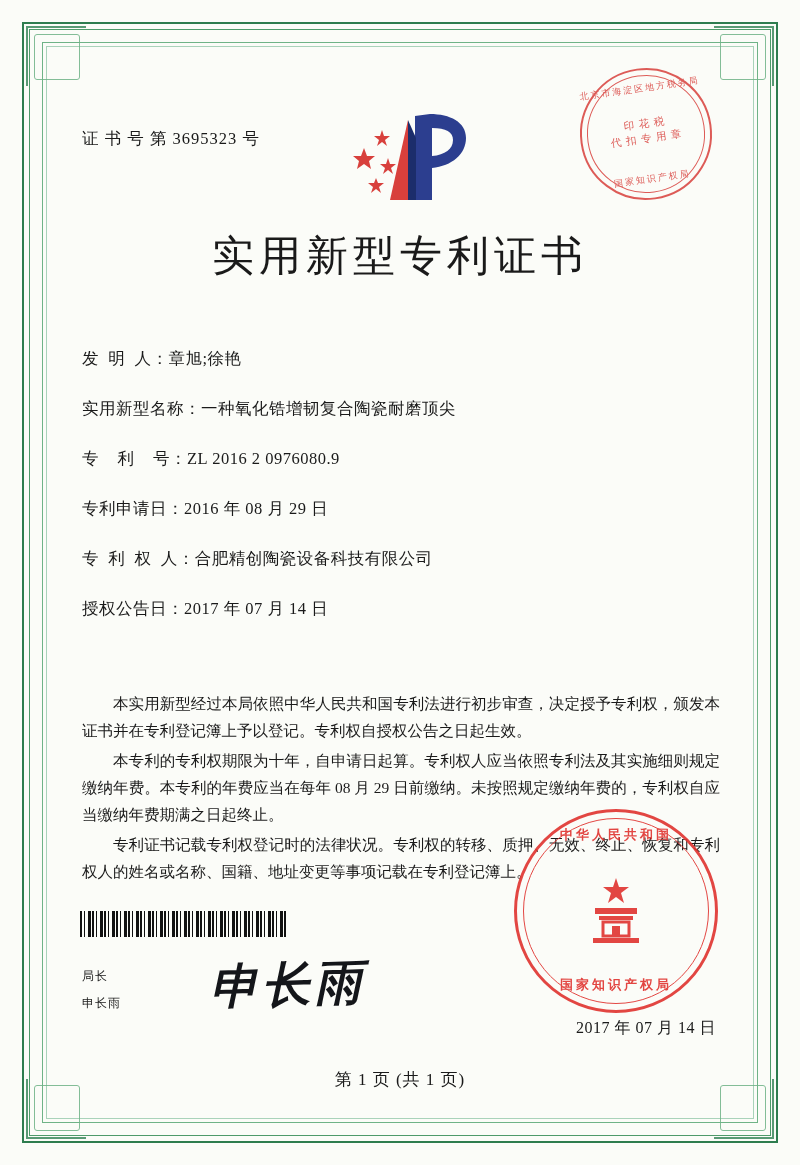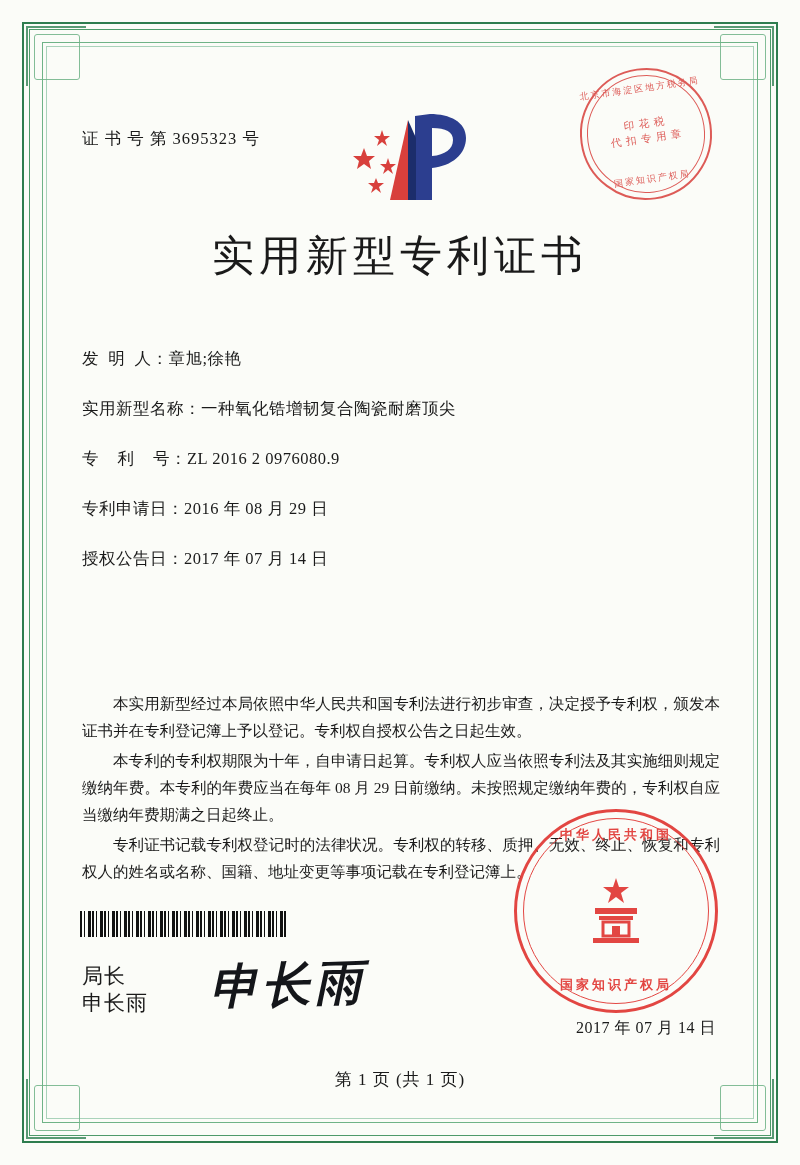--- a/index.html
+++ b/index.html
@@ -205,21 +205,21 @@
       transparent 5px, transparent 8px,
       #111 8px, #111 11px,
       transparent 11px, transparent 12px
     );
   }
 
   .sign-block {
     position: absolute;
     left: 22px;
     bottom: 88px;
-    font-size: 21px;
+    font-size: 12px;
     line-height: 27px;
     letter-spacing: 1px;
   }
 
   .signature {
     position: absolute;
     left: 150px;
     bottom: 88px;
     font-size: 48px;
     font-family: "DejaVu Serif", serif;
@@ -336,20 +336,24 @@
       </div>
       <div class="field-row">
         <span class="field-label">专    利    号：</span>
         <span class="field-value">ZL 2016 2 0976080.9</span>
       </div>
       <div class="field-row">
         <span class="field-label">专利申请日：</span>
         <span class="field-value">2016 年 08 月 29 日</span>
       </div>
       <div class="field-row">
+        <span class="field-label">专  利  权  人：</span>
+        <span class="field-value">合肥精创陶瓷设备科技有限公司</span>
+      </div>
+      <div class="field-row">
         <span class="field-label">授权公告日：</span>
         <span class="field-value">2017 年 07 月 14 日</span>
       </div>
     </div>
 
     <div class="paragraphs">
       <p>本实用新型经过本局依照中华人民共和国专利法进行初步审查，决定授予专利权，颁发本证书并在专利登记簿上予以登记。专利权自授权公告之日起生效。</p>
       <p>本专利的专利权期限为十年，自申请日起算。专利权人应当依照专利法及其实施细则规定缴纳年费。本专利的年费应当在每年 08 月 29 日前缴纳。未按照规定缴纳年费的，专利权自应当缴纳年费期满之日起终止。</p>
       <p>专利证书记载专利权登记时的法律状况。专利权的转移、质押、无效、终止、恢复和专利权人的姓名或名称、国籍、地址变更等事项记载在专利登记簿上。</p>
     </div>

